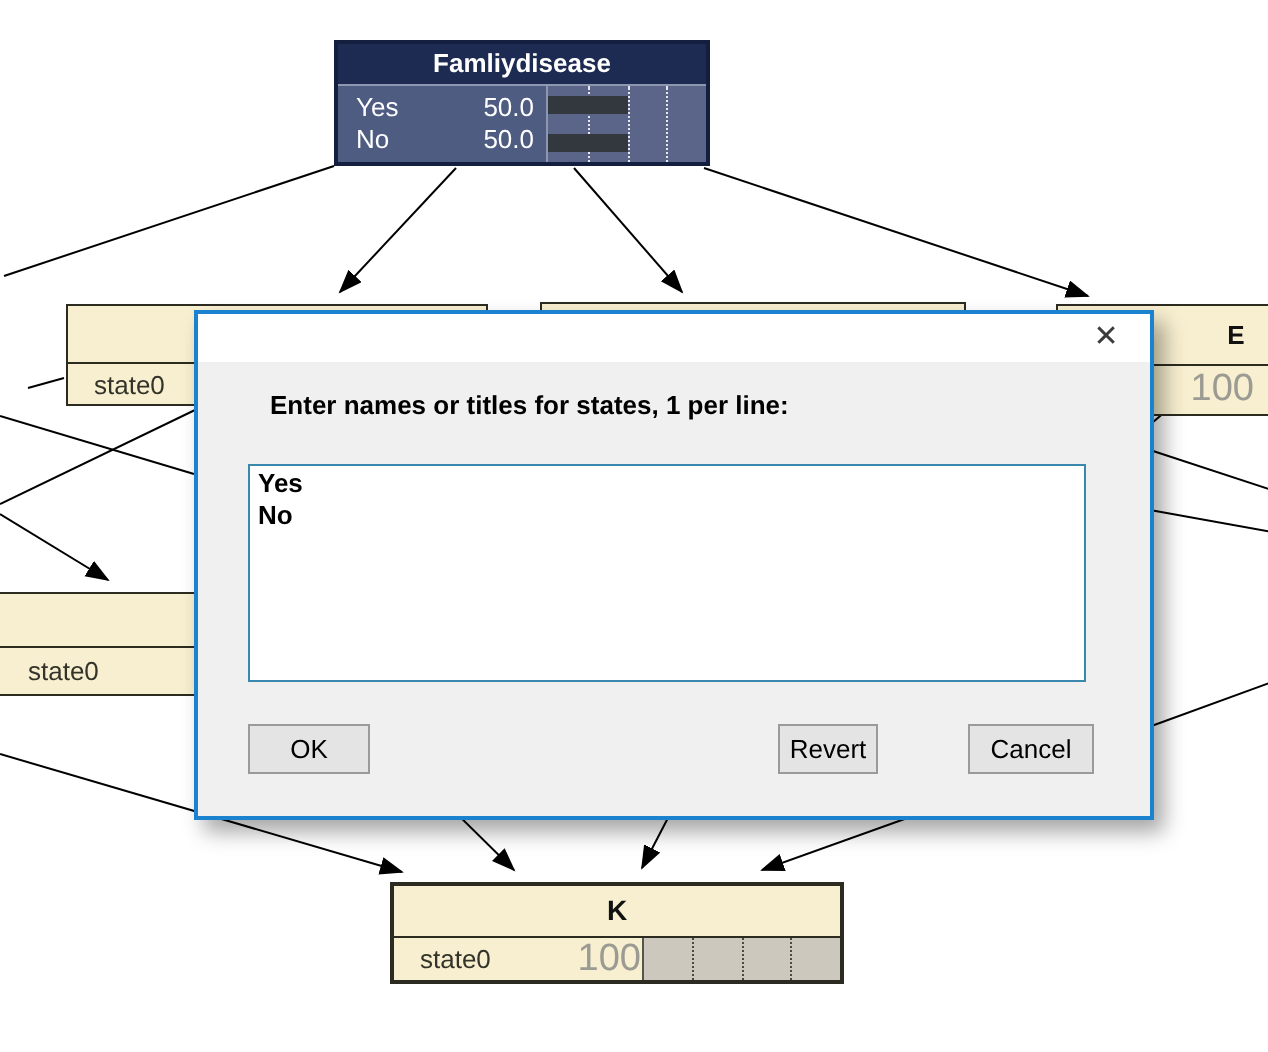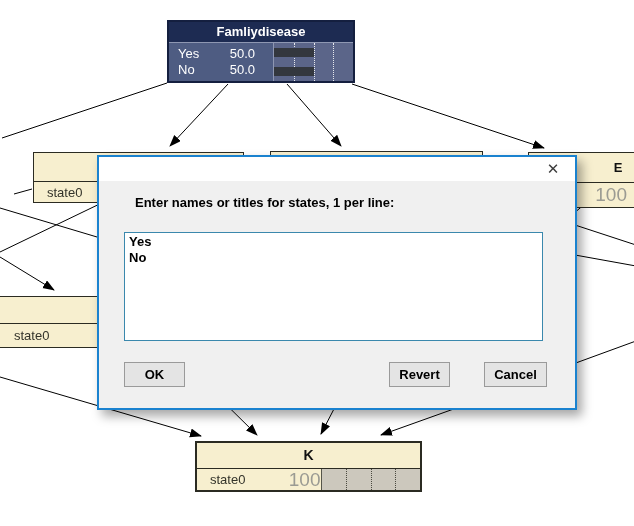--- a/index.html
+++ b/index.html
@@ -16,21 +16,21 @@
 
   
   .fd{position:absolute;left:167px;top:20px;width:188px;height:63px;z-index:2;
       border:2px solid #141f3f;box-sizing:border-box;background:#4e5c82;}
   .fd-hdr{height:20px;background:#1d2b52;color:#fff;font-weight:bold;font-size:13px;
       text-align:center;line-height:20px;border-bottom:1px solid #8e97b2;}
   .fd-body{display:flex;height:38px;}
   .fd-labels{width:104px;color:#fff;font-size:13px;padding-top:3px;box-sizing:border-box;}
   .fd-row{display:flex;height:16px;line-height:16px;}
   .fd-row .n{padding-left:9px;flex:1;}
-  .fd-row .v{margin-right:18px;}
+  .fd-row .v{margin-right:6px;}
   .fd-bars{flex:1;position:relative;background:#5b6589;border-left:1px solid #8e97b2;}
   .fd-grid{position:absolute;top:0;bottom:0;width:0;border-left:1px dotted rgba(255,255,255,.85);}
   .fd-bar{position:absolute;left:0;height:9px;background:#33373e;}
 
   
   .k-bars{position:relative;background:#ccc8bd;border-left:1px solid #55554a;align-self:stretch;}
   .k-grid{position:absolute;top:0;bottom:0;width:0;border-left:1px dotted #4a4a40;}
 
   
   .dialog{position:absolute;left:97px;top:155px;width:480px;height:255px;z-index:10;
@@ -38,24 +38,24 @@
       box-shadow:5px 6px 10px rgba(0,0,0,0.35);}
   .dlg-titlebar{position:relative;height:24px;background:#ffffff;}
   .dlg-close{position:absolute;right:13px;top:3px;width:18px;height:18px;line-height:18px;
       text-align:center;font-size:15px;color:#3c3c3c;cursor:default;}
   .dlg-prompt{position:absolute;left:25px;top:38px;font-size:13px;font-weight:bold;color:#000;padding-left:11px;}
   .dlg-textarea{position:absolute;left:25px;top:75px;width:419px;height:109px;box-sizing:border-box;
       border:1px solid #3a88ad;background:#fff;resize:none;outline:none;
       font-family:"Liberation Sans",sans-serif;font-size:13px;font-weight:bold;color:#000;
       padding:1px 4px;line-height:16px;overflow:hidden;}
   .dlg-btn{position:absolute;top:205px;height:25px;background:#e4e4e4;border:1px solid #9a9a9a;
-      font-family:"Liberation Sans",sans-serif;font-size:13px;font-weight:bold;color:#000;
+      font-family:"Liberation Sans",sans-serif;font-size:13px;font-weight:normal;color:#000;
       text-align:center;padding:0;}
   .btn-ok{left:25px;width:61px;}
-  .btn-revert{left:290px;width:61px;}
+  .btn-revert{left:290px;width:50px;}
   .btn-cancel{left:385px;width:63px;}
 </style>
 </head>
 <body>
 
 <div class="canvas">
 
   <svg class="edges" width="634" height="526">
     <defs>
       <marker id="arr" markerUnits="userSpaceOnUse" markerWidth="14" markerHeight="10" refX="11" refY="4.5" orient="auto">

